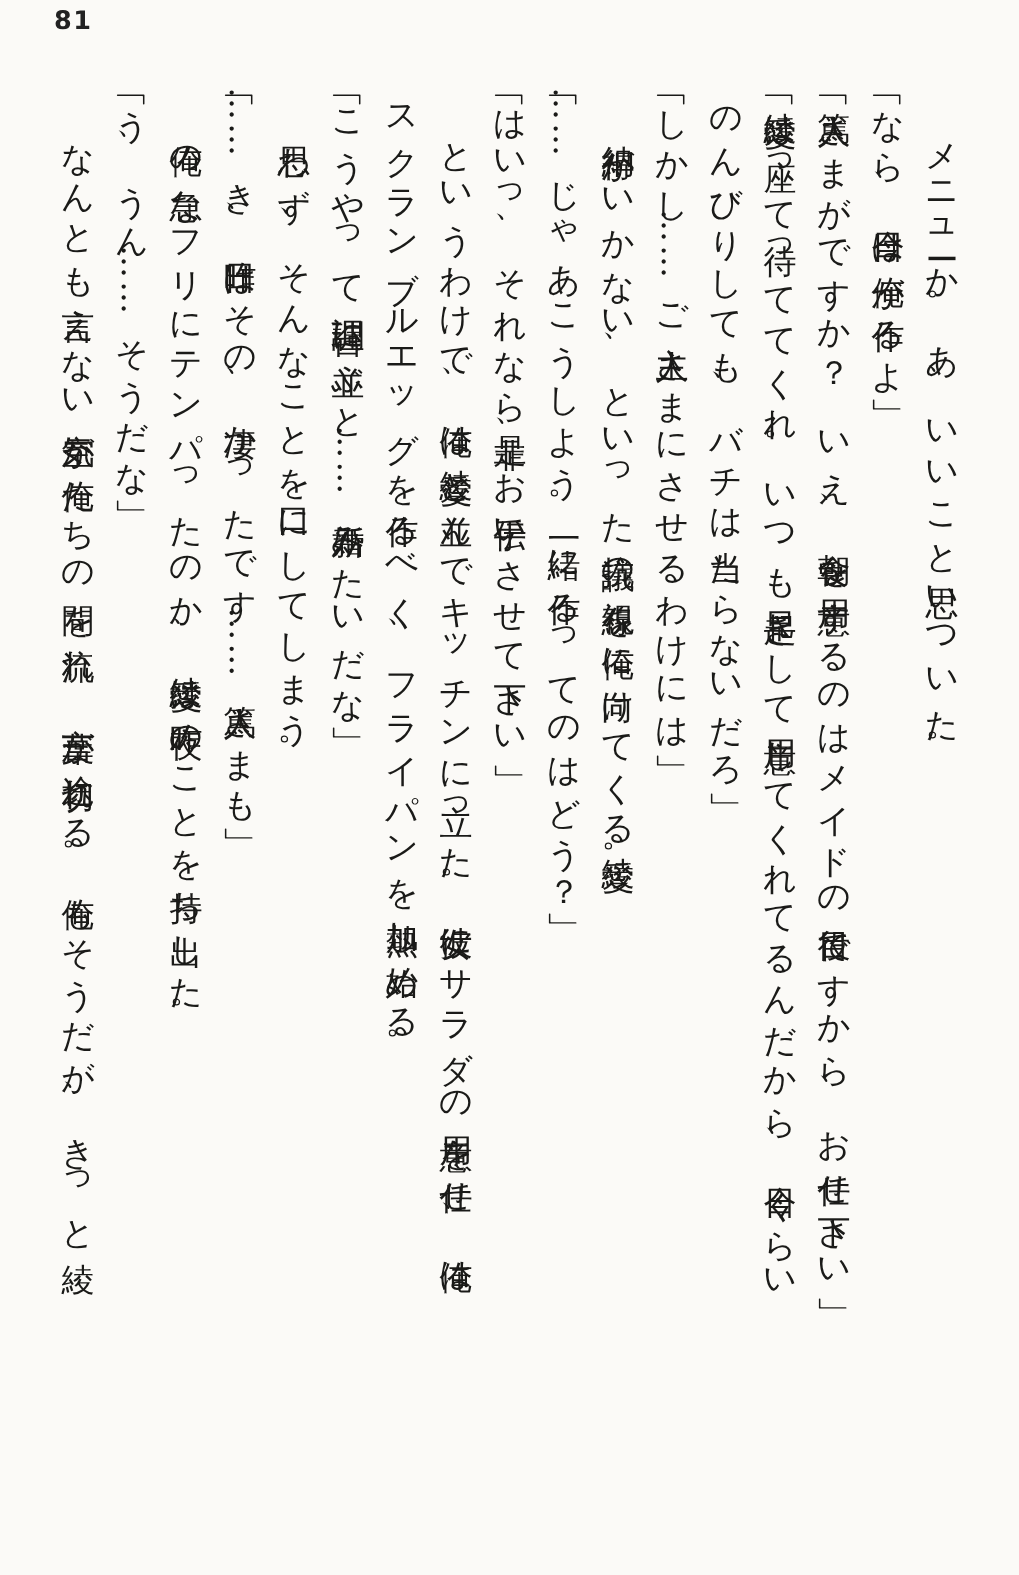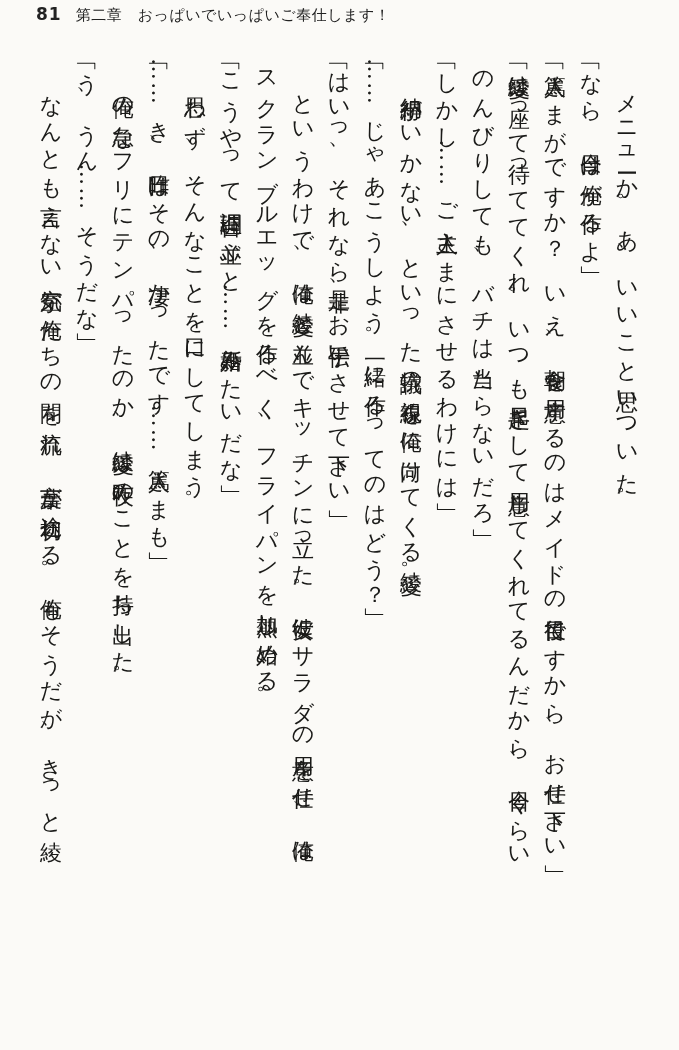--- a/index.html
+++ b/index.html
@@ -13,21 +13,20 @@
     background: #fbfaf7;
     overflow: hidden;
     color: #1c1c1c;
   }
   .page-header {
     position: absolute;
     top: 4px;
     left: 36px;
     display: flex;
     align-items: baseline;
-    gap: 14px;
     font-family: "DejaVu Sans", "Liberation Sans", sans-serif;
     color: #222222;
     white-space: nowrap;
   }
   .page-number {
     font-size: 17px;
     font-weight: bold;
     letter-spacing: 1px;
   }
   .chapter-title {
@@ -50,21 +49,20 @@
   }
   .tline {
     
   }
 </style>
 </head>
 <body>
 
 <div class="page-header">
   <span class="page-number">81</span>
-  <span class="chapter-title">第二章　おっぱいでいっぱいご奉仕します！</span>
 </div>
 
 <div class="page-body">
     <div class="tline">　メニューか。あ、いいこと思いついた。</div>
     <div class="tline">「なら、今日は俺が作るよ」</div>
     <div class="tline">「篤人さまがですか？　いえ、朝食を用意するのはメイドの役目ですから、お任せ下さい」</div>
     <div class="tline">「綾愛は座って待っててくれ。いつも早起きして用意してくれてるんだから、今日くらい</div>
     <div class="tline">のんびりしても、バチは当たらないだろ」</div>
     <div class="tline">「しかし……ご主人さまにさせるわけには」</div>
     <div class="tline">　納得がいかない、といった抗議の視線を俺に向けてくる綾愛。</div>

